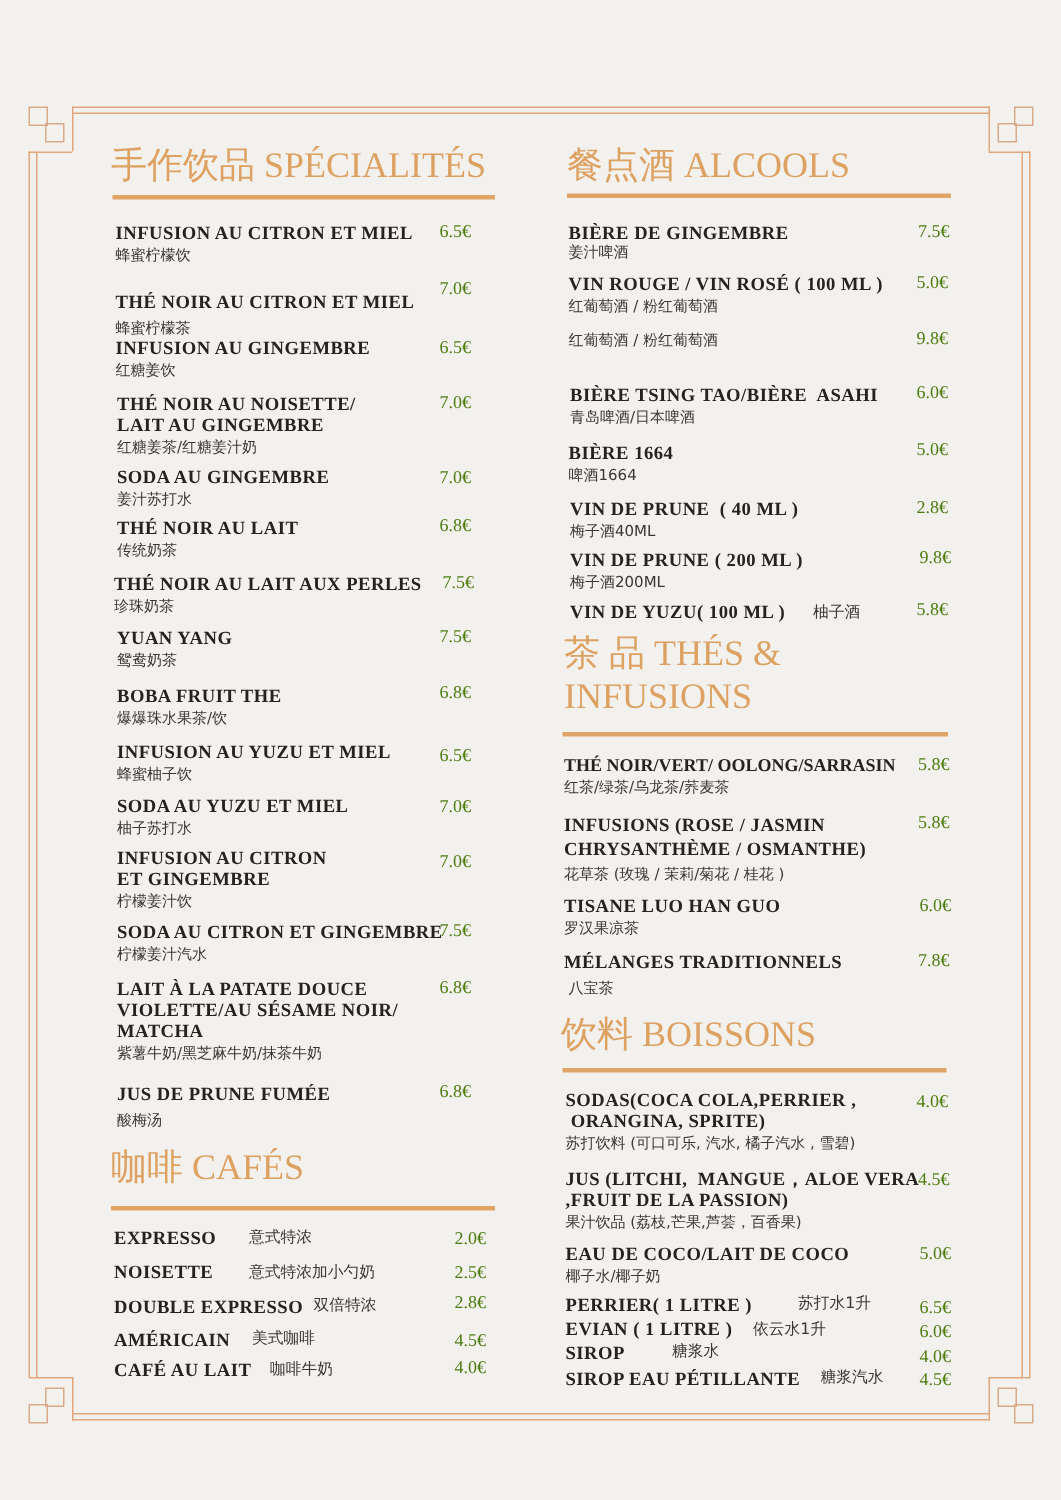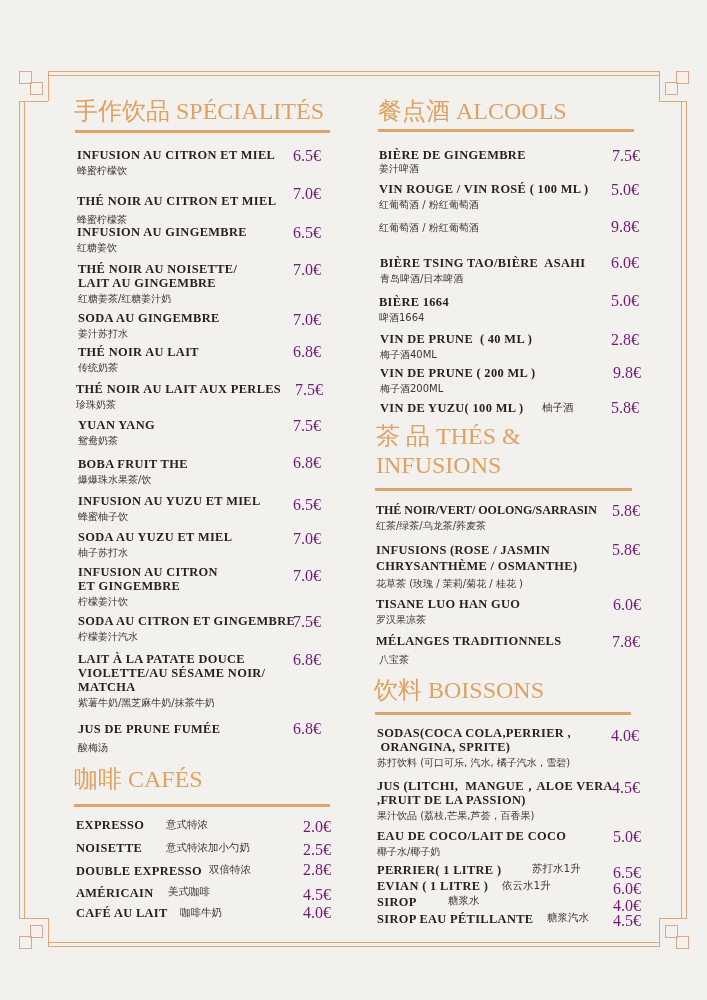--- a/index.html
+++ b/index.html
@@ -36,22 +36,22 @@
   .item .cn {
     font-family: "DejaVu Sans", sans-serif;
     font-size: 10px;
     line-height: 13px;
     color: #3b3735;
     margin-top: 2px;
   }
   .price {
     position: absolute;
     font-family: "Liberation Serif", "DejaVu Serif", serif;
-    font-size: 16px;
-    color: #701a75;
+    font-size: 12px;
+    color: #4d7c0f;
     white-space: nowrap;
   }
   .inline-cn {
     position: absolute;
     font-family: "DejaVu Sans", sans-serif;
     font-size: 10.5px;
     color: #3b3735;
     white-space: nowrap;
   }
 </style>

